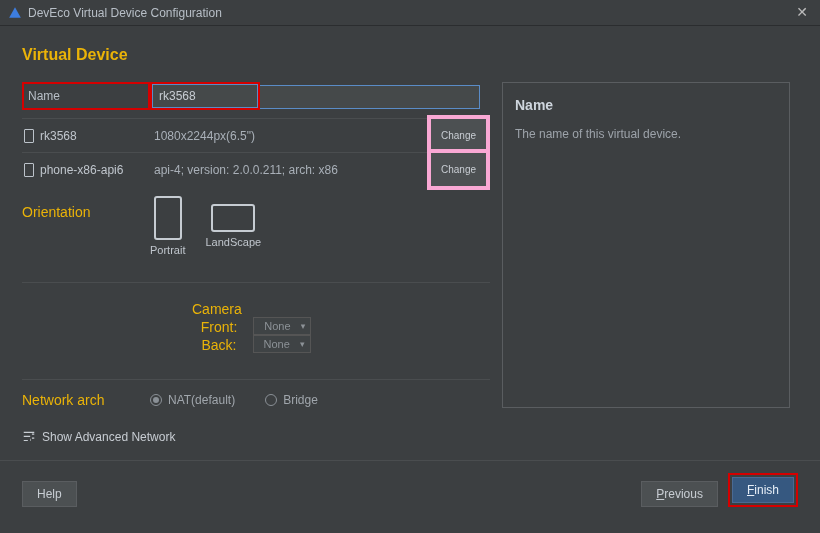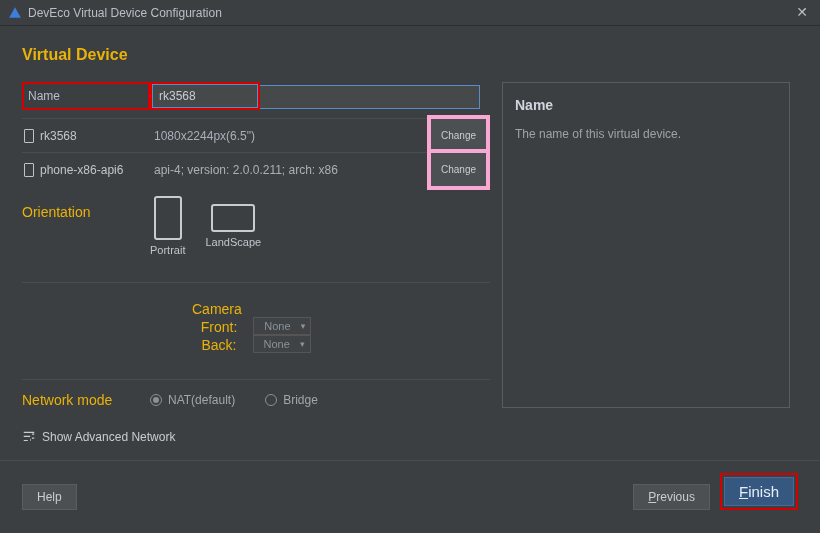--- a/index.html
+++ b/index.html
@@ -130,21 +130,21 @@
     .footer-divider { height:1px; background:#4a4d4f; margin: 10px 0 0 0; }
     .footer { display:flex; align-items:flex-end; padding: 12px 22px; }
     .help-btn, .prev-btn {
       background:#4c5052; border:1px solid #5a5d60; color:#c8cdd3;
       padding:5px 14px; font-size:12px; cursor:pointer; font-family:inherit;
     }
     .spacer { flex:1; }
     .finish-btn-wrap { border:2px solid #d50000; padding:2px; margin-left:10px; }
     .finish-btn {
       background:#365880; border:1px solid #4a6a93; color:#e6eef7;
-      padding:5px 14px; font-size:15px; cursor:pointer; font-family:inherit;
+      padding:5px 14px; font-size:12px; cursor:pointer; font-family:inherit;
     }
     .underline-first::first-letter { text-decoration: underline; }
   </style>
 </head>
 <body>
 
 <div class="titlebar">
   <svg class="logo" viewBox="0 0 24 24">
       <path d="M12 2 L22 20 L2 20 Z" fill="#3d7dde"></path>
     </svg>
@@ -209,21 +209,21 @@
           <span class="muted-label">Back:</span>
           <span class="select-box">
               <span>None</span>
             </span>
         </div>
       </div>
 
       <div class="divider"></div>
 
       <div class="network-row">
-        <div class="network-label muted-label">Network mode</div>
+        <div class="network-label muted-label">Network arch</div>
         <span class="radio">
           <span class="radio-dot checked"></span>
           <span>NAT(default)</span>
         </span>
         <span class="radio">
           <span class="radio-dot"></span>
           <span>Bridge</span>
         </span>
       </div>
 

